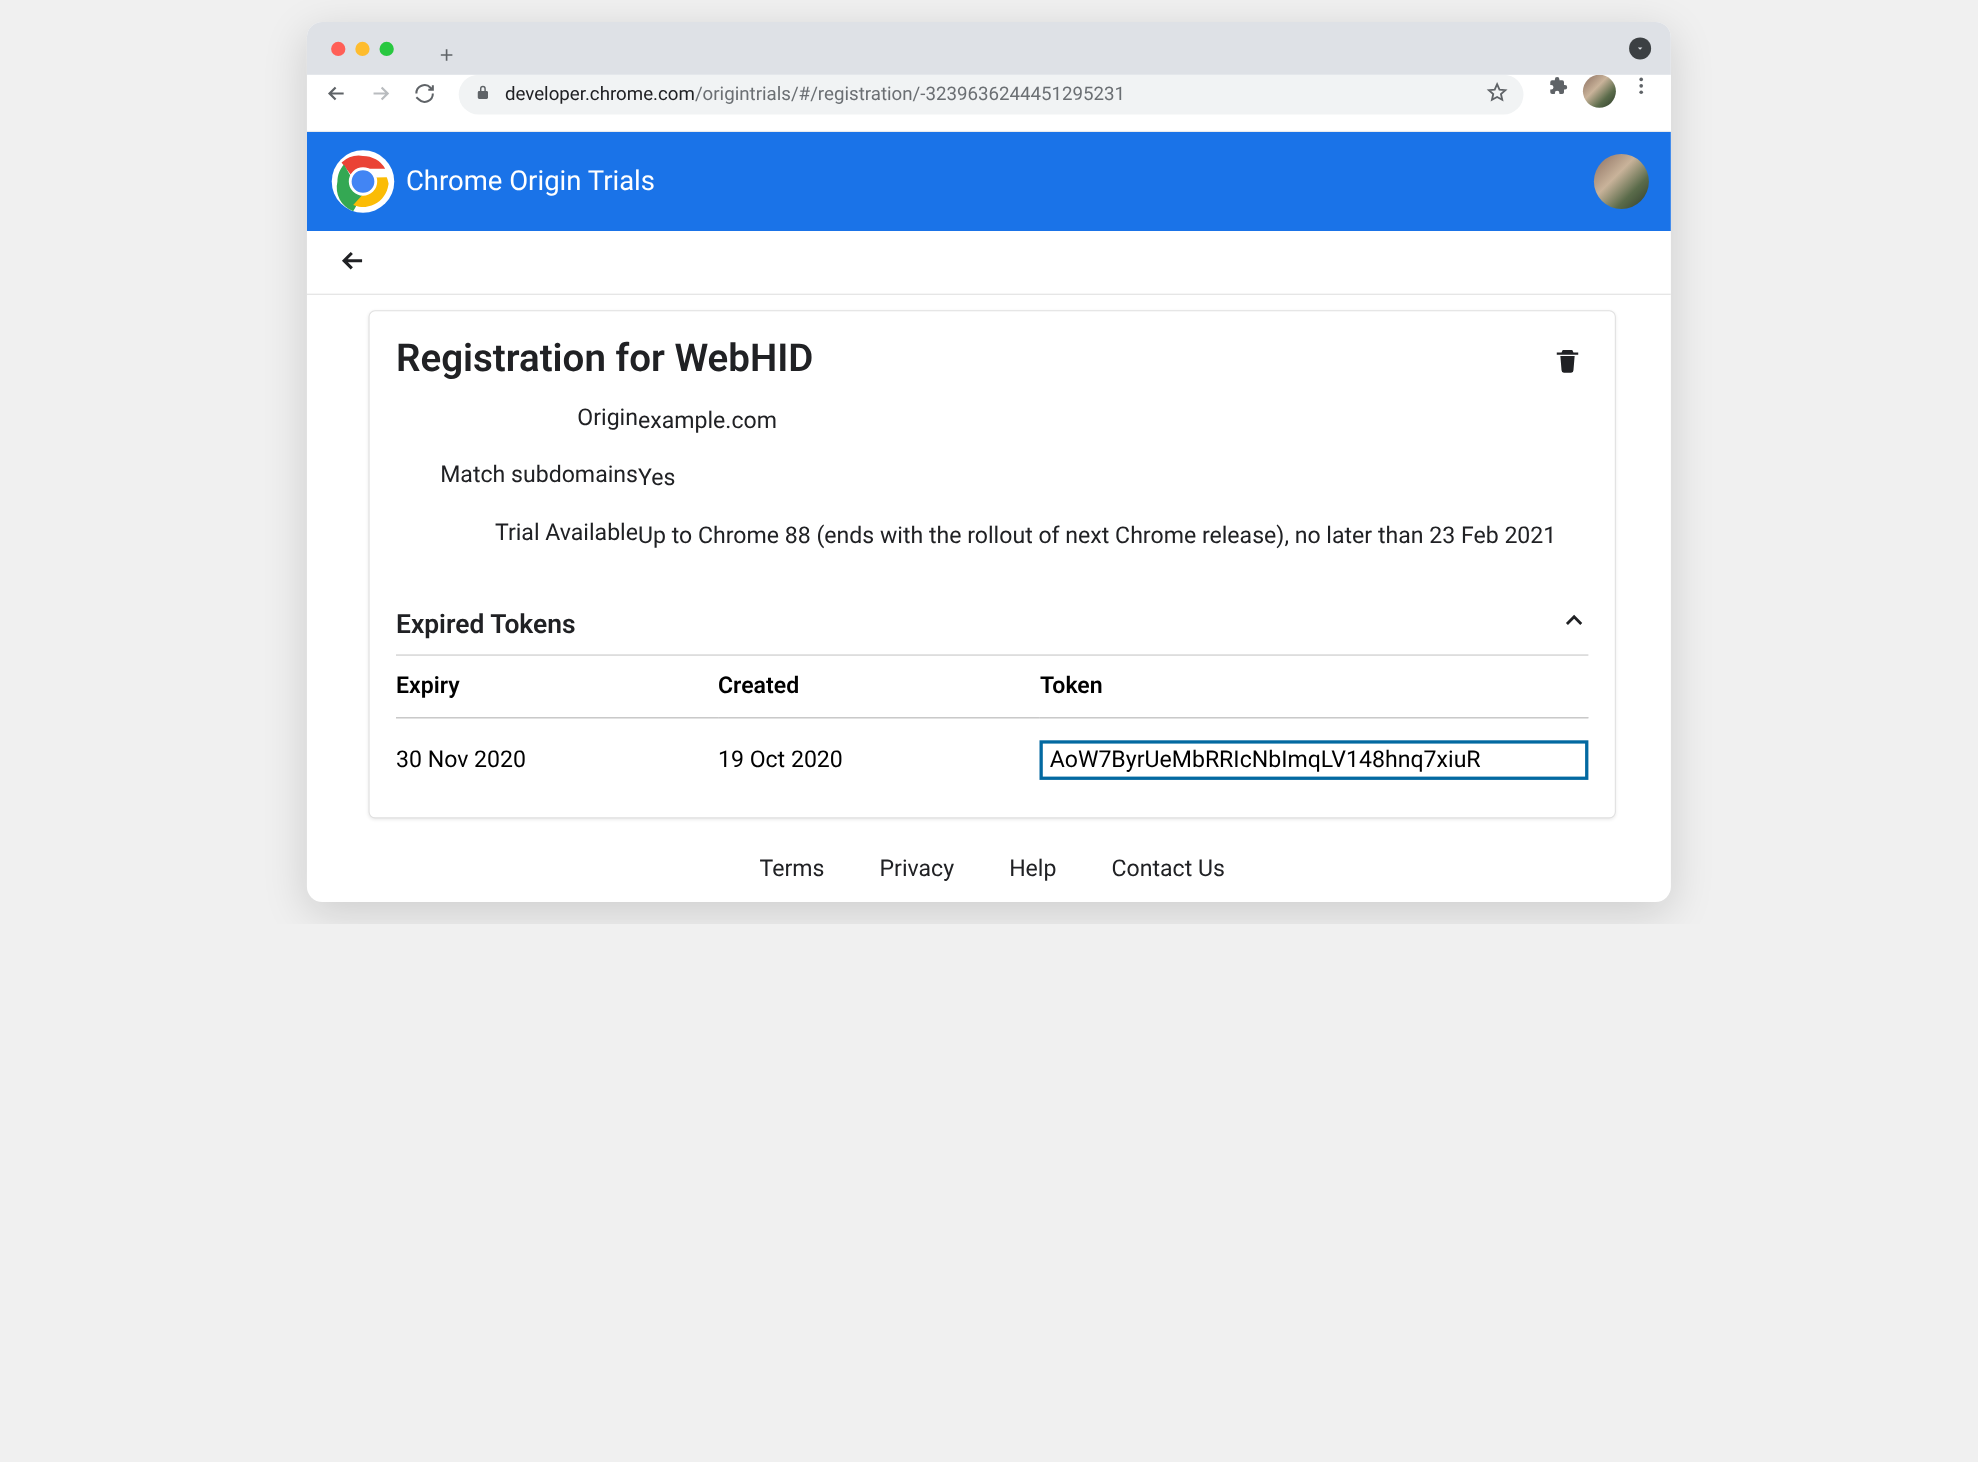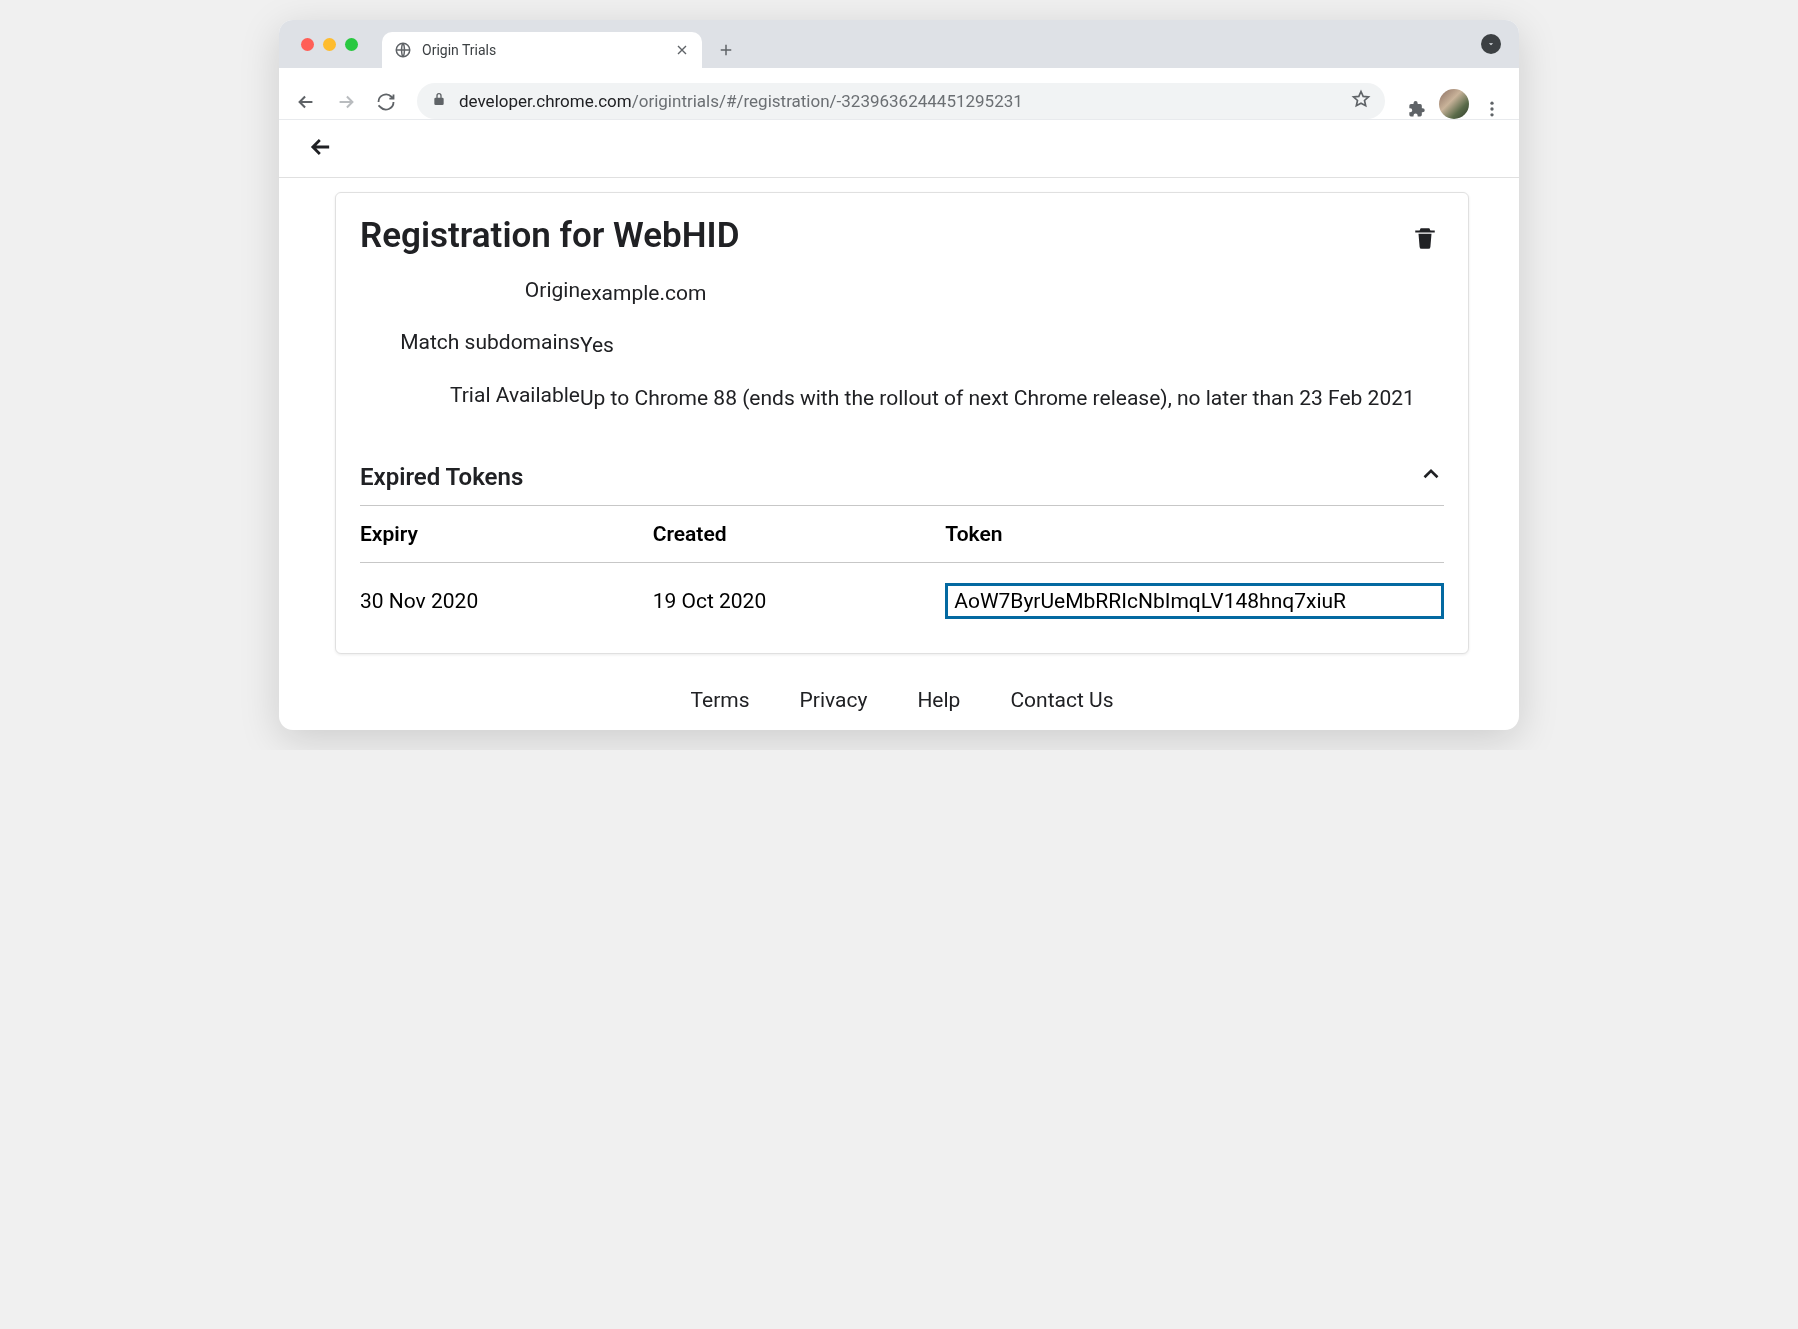--- a/index.html
+++ b/index.html
@@ -80,21 +80,21 @@
     border-radius: 50%;
     display: flex; align-items: center; justify-content: center;
     color: #dee1e6;
     cursor: pointer;
   }
   
   .toolbar {
     background: #fff;
     height: 52px;
     display: flex;
-    align-items: flex-end;
+    align-items: flex-start;
     padding: 0 10px;
     gap: 6px;
     border-bottom: 1px solid #e8eaed;
   }
   .nav-btn {
     width: 34px; height: 34px;
     display: flex; align-items: center; justify-content: center;
     color: #5f6367;
     cursor: pointer;
     border-radius: 50%;
@@ -248,34 +248,20 @@
 </head>
 <body>
 
 <div class="window">
 
   <div class="tab-strip">
     <div class="traffic-lights">
       <div class="tl red"></div>
       <div class="tl yellow"></div>
       <div class="tl green"></div>
-    </div>
-    <div class="tab">
-      <span class="tab-favicon">
-        <svg viewBox="0 0 24 24" width="18" height="18" fill="none" stroke="currentColor" stroke-width="2">
-            <circle cx="12" cy="12" r="9"></circle>
-            <path d="M3 12h18M12 3c2.5 3 2.5 15 0 18M12 3c-2.5 3-2.5 15 0 18"></path>
-          </svg>
-      </span>
-      <span class="tab-title">Origin Trials</span>
-      <span class="tab-close">
-        <svg viewBox="0 0 24 24" width="16" height="16" stroke="currentColor" stroke-width="2">
-            <path d="M6 6l12 12M18 6L6 18"></path>
-          </svg>
-      </span>
     </div>
     <div class="new-tab">
       <svg viewBox="0 0 24 24" width="18" height="18" stroke="currentColor" stroke-width="2">
           <path d="M12 5v14M5 12h14"></path>
         </svg>
     </div>
     <div class="window-menu">
       <svg viewBox="0 0 24 24" width="10" height="10" fill="currentColor">
           <path d="M7 10l5 5 5-5z"></path>
         </svg>
@@ -322,20 +308,38 @@
     <div class="avatar-small"></div>
     <div class="kebab">
       <svg viewBox="0 0 24 24" width="20" height="20" fill="currentColor">
           <circle cx="12" cy="5" r="2"></circle>
           <circle cx="12" cy="12" r="2"></circle>
           <circle cx="12" cy="19" r="2"></circle>
         </svg>
     </div>
   </div>
 
+  <div class="app-header">
+    <div class="app-header-left">
+      <span class="chrome-logo">
+        <svg viewBox="0 0 48 48" width="62" height="62">
+          <circle cx="24" cy="24" r="22" fill="#fff"></circle>
+          <path d="M24 6a18 18 0 0 1 15.6 9H24a9 9 0 0 0-8 4.9L8.9 10.7A17.94 17.94 0 0 1 24 6z" fill="#ea4335"></path>
+          <path d="M6 24c0-4.6 1.7-8.8 4.6-12l7.3 12.7A9 9 0 0 0 24 33l-6.9 12A18 18 0 0 1 6 24z" fill="#34a853"></path>
+          <path d="M42 24a18 18 0 0 1-24.9 16.6L24 33a9 9 0 0 0 8.6-11.8l8.1-.2c.8 1.9 1.3 3.9 1.3 6z" fill="#fbbc05"></path>
+          <circle cx="24" cy="24" r="9" fill="#4285f4"></circle>
+          <circle cx="24" cy="24" r="7" fill="#fff" opacity="0"></circle>
+          <circle cx="24" cy="24" r="7.2" fill="#4285f4"></circle>
+          <circle cx="24" cy="24" r="9" fill="none" stroke="#fff" stroke-width="2"></circle>
+        </svg>
+      </span>
+      <span class="app-title">Chrome Origin Trials</span>
+    </div>
+    <div class="avatar-large"></div>
+  </div>
 
   <div class="back-row">
     <span class="back-arrow">
       <svg viewBox="0 0 24 24" width="28" height="28" fill="none" stroke="currentColor" stroke-width="2.4">
           <path d="M19 12H5M11 18l-6-6 6-6"></path>
         </svg>
     </span>
   </div>
 
   <div class="content">

